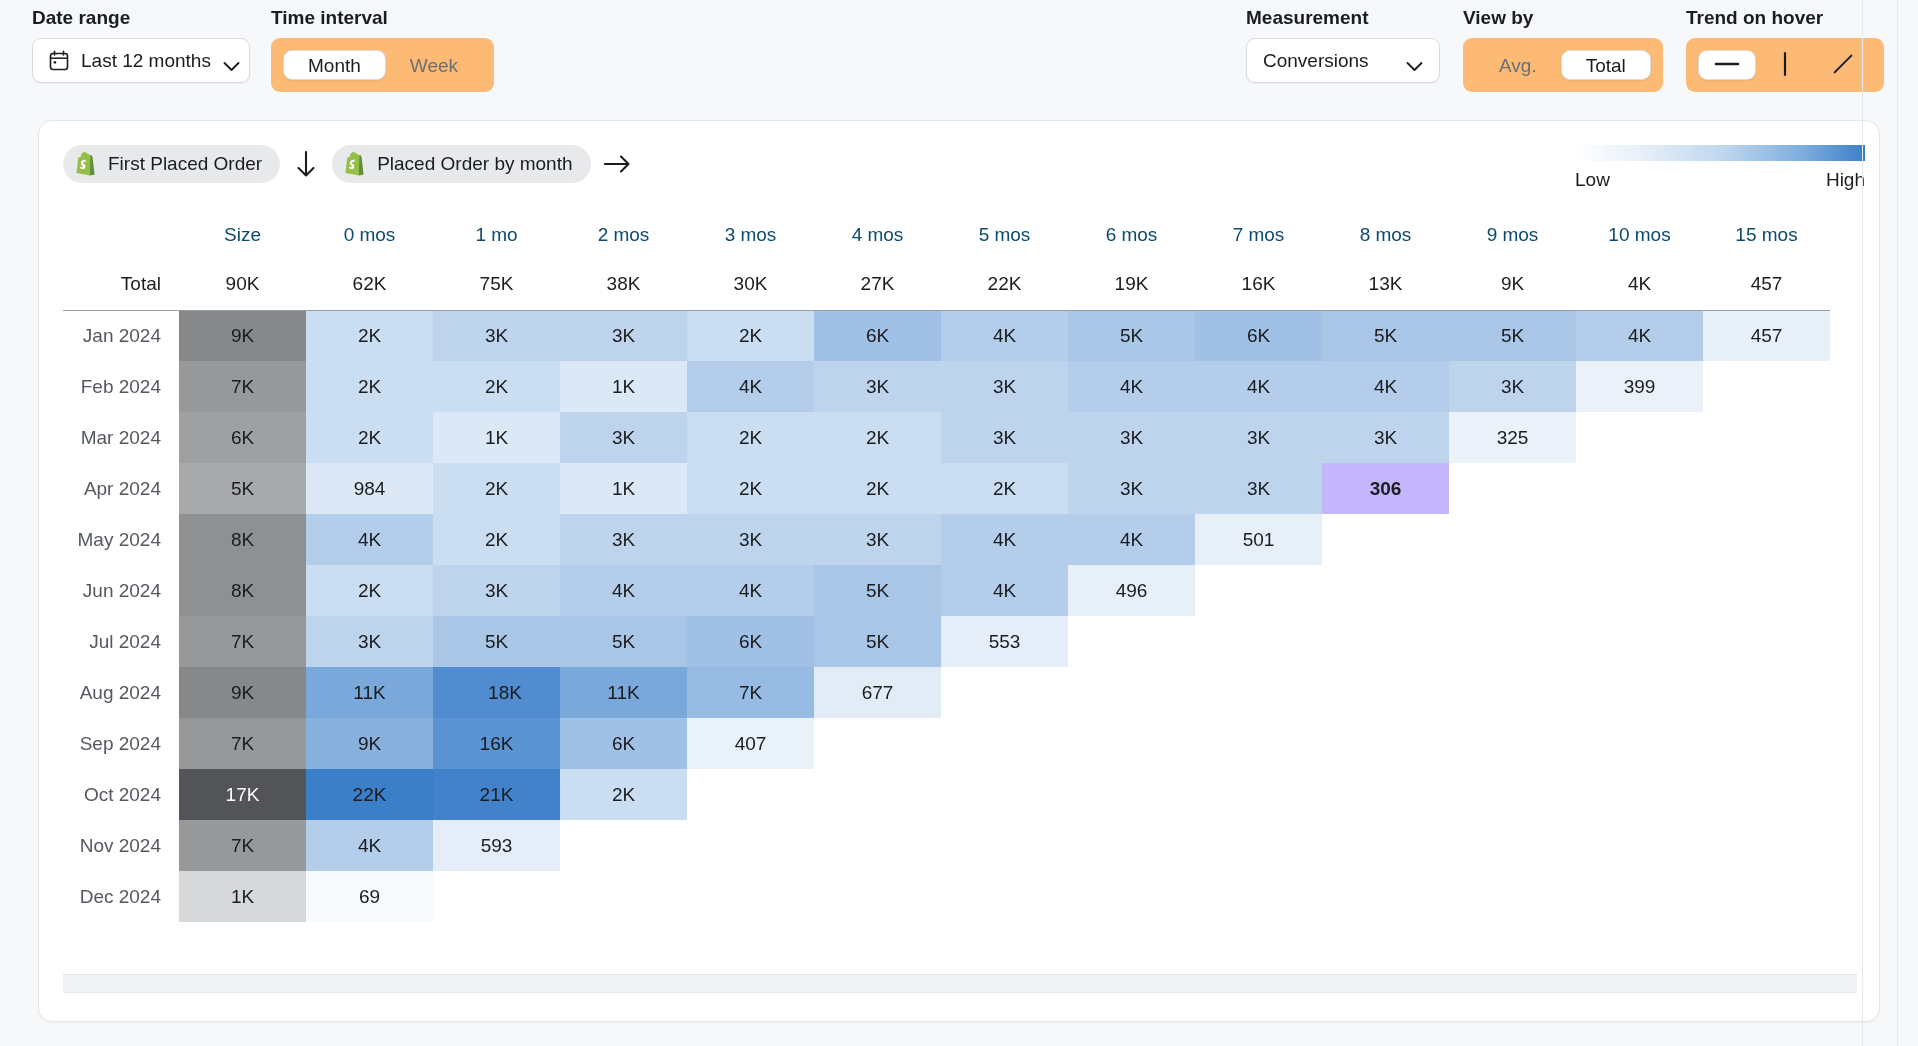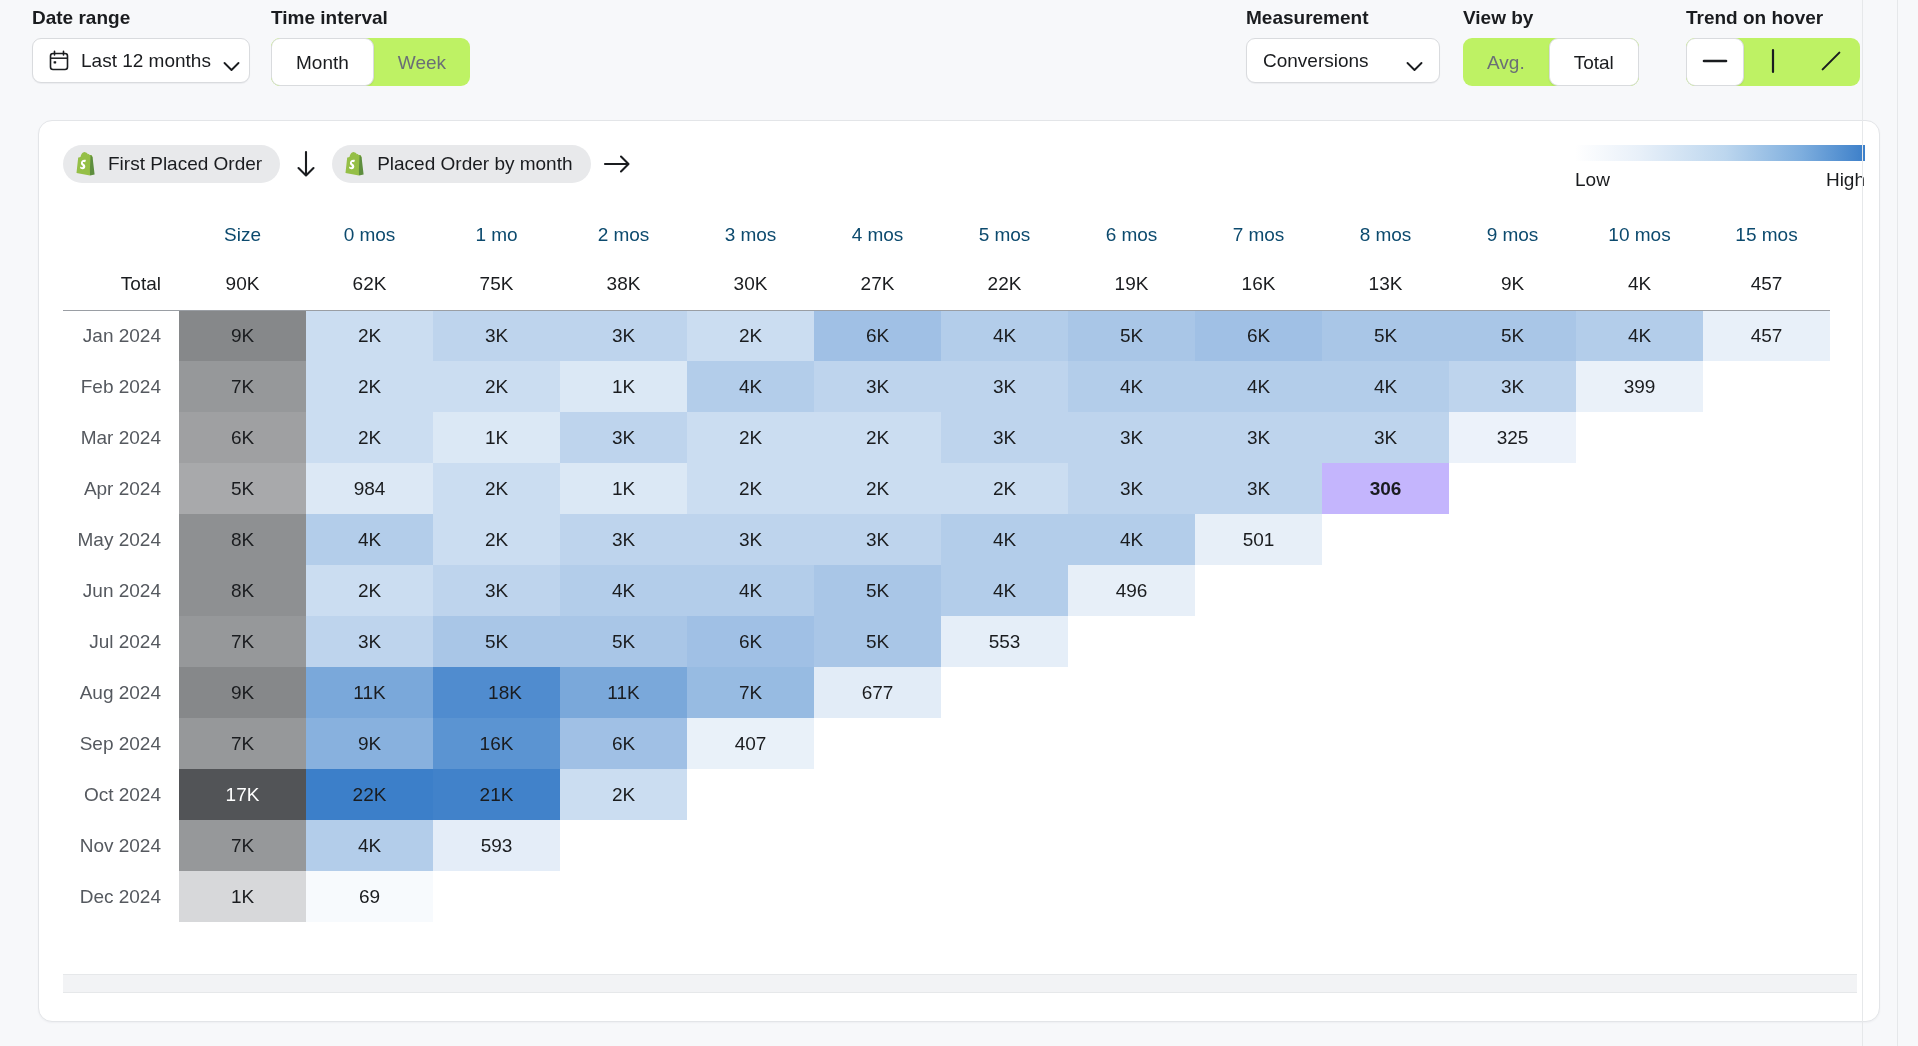--- a/index.html
+++ b/index.html
@@ -44,24 +44,24 @@
     color: #1a1c1f;
     white-space: nowrap;
   }
   .select-box .val { flex: 1; }
   .cal-icon { width: 20px; height: 21px; display: block; flex: none; }
   .chev { width: 17px; height: 11px; display: block; flex: none; }
 
   
   .seg {
     display: inline-flex;
-    height: 48px;
-    background: #bef264;
+    height: 54px;
+    background: #fdba74;
     border-radius: 9px;
-    padding: 0;
+    padding: 12px;
     overflow: hidden;
     align-items: stretch;
   }
   .seg-item {
     display: flex;
     align-items: center;
     justify-content: center;
     font-size: 19px;
     color: #6a6f76;
     padding: 0 24px;

